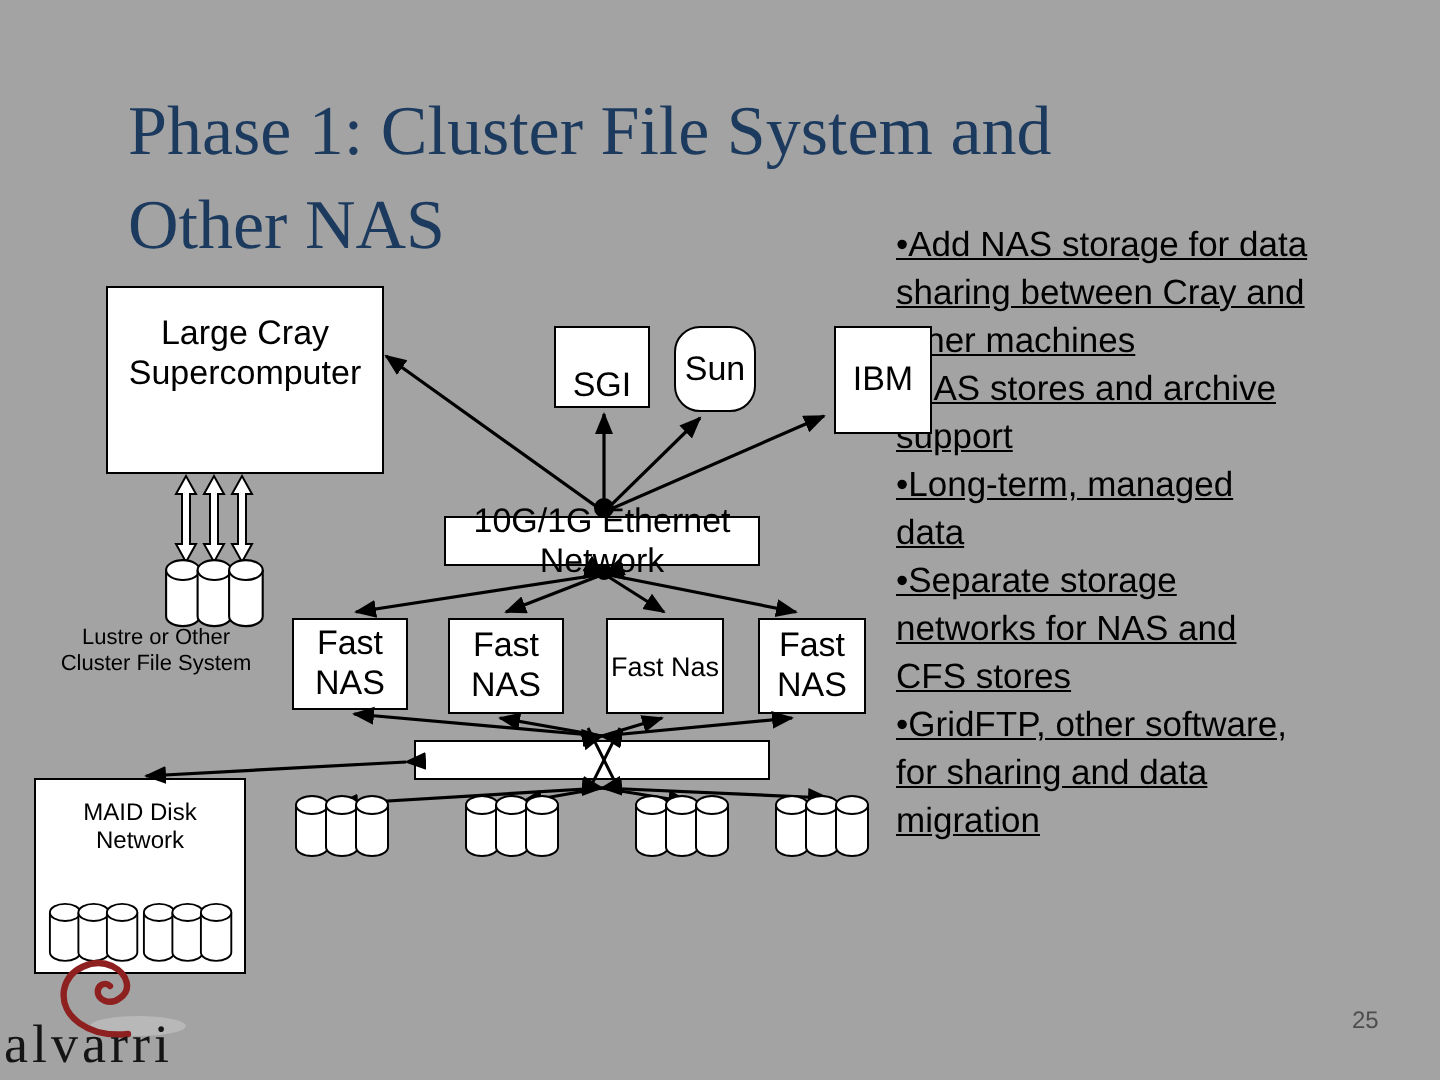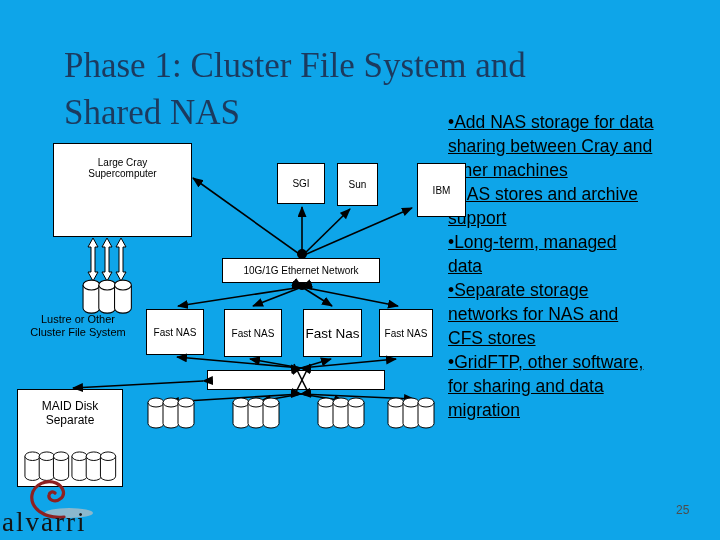--- a/index.html
+++ b/index.html
@@ -1,32 +1,32 @@
 <!DOCTYPE html>
 <html><head>
 <meta charset="utf-8">
 <style>
   html,body{margin:0;padding:0;background:#fff;}
-  #slide{position:relative;width:720px;height:540px;background:#0ea5e9;overflow:hidden;
+  #slide{position:relative;width:720px;height:540px;background:#a3a3a3;overflow:hidden;
          font-family:"Liberation Sans",sans-serif;}
   .title{position:absolute;left:64px;top:42px;width:560px;
          font-family:"Liberation Serif",serif;font-size:35px;line-height:47px;
          color:#1c3a5e;}
   .bullets{position:absolute;left:448px;top:110px;width:207px;
            font-size:17.5px;line-height:24px;color:#000;text-decoration:underline;}
   .bullet-item{margin:0;}
   .dbox{position:absolute;background:#fff;border:1px solid #000;box-sizing:border-box;
         display:flex;align-items:center;justify-content:center;text-align:center;
-        font-size:10px;color:#000;}
+        font-size:17px;color:#000;}
   .prelines{white-space:pre-line;}
   .align-top{align-items:flex-start;}
   .dlabel{position:absolute;text-align:center;font-size:11px;color:#000;}
   #box-cray{left:53px;top:143px;width:139px;height:94px;padding-top:13px;}
-  #box-sgi{left:277px;top:163px;width:48px;height:41px;}
-  #box-sun{left:337px;top:163px;width:41px;height:43px;}
+  #box-sgi{left:277px;top:163px;width:48px;height:41px;align-items:flex-end;}
+  #box-sun{left:337px;top:163px;width:41px;height:43px;border-radius:13px;}
   #box-ibm{left:393px;top:163px;width:49px;height:54px;margin-left:24px;}
   #box-eth{left:222px;top:258px;width:158px;height:25px;}
   #box-nas1{left:146px;top:309px;width:58px;height:46px;}
   #box-nas2{left:224px;top:309px;width:58px;height:48px;}
   #box-nas3{left:303px;top:309px;width:59px;height:48px;font-size:13.5px;}
   #box-nas4{left:379px;top:309px;width:54px;height:48px;}
   #box-bar{left:207px;top:370px;width:178px;height:20px;}
   #box-maid{left:17px;top:389px;width:106px;height:98px;padding-top:9px;font-size:12px;}
   #label-lustre{left:14px;top:313px;width:128px;line-height:13px;text-align:center;}
   #svg-layer{position:absolute;left:0;top:0;width:720px;height:540px;pointer-events:none;}
@@ -34,21 +34,21 @@
              font-family:"Liberation Serif",serif;font-size:27px;letter-spacing:2px;color:#141414;}
   .page-number{position:absolute;left:676px;top:503px;font-size:12px;color:#4d4d4d;}
 </style>
 </head>
 <body>
 
 <div id="slide">
 
   <div class="title">
     <div>Phase 1: Cluster File System and</div>
-    <div>Shared NAS</div>
+    <div>Other NAS</div>
   </div>
 
   <div class="bullets">
     <div class="bullet-item">•Add NAS storage for data sharing between Cray and other machines</div>
     <div class="bullet-item">•NAS stores and archive support</div>
     <div class="bullet-item">•Long-term, managed data</div>
     <div class="bullet-item">•Separate storage networks for NAS and CFS stores</div>
     <div class="bullet-item">•GridFTP, other software, for sharing and data migration</div>
   </div>
 
@@ -76,21 +76,21 @@
   </div>
   <div class="dbox" id="box-nas3">
     <span>Fast Nas</span>
   </div>
   <div class="dbox" id="box-nas4">
     <span>Fast NAS</span>
   </div>
   <div class="dbox" id="box-bar"></div>
   <div class="dbox align-top prelines" id="box-maid">
     <span>MAID Disk
-Separate</span>
+Network</span>
   </div>
 
   <div class="dlabel prelines" id="label-lustre">Lustre or Other
 Cluster File System</div>
 
   <svg id="svg-layer" viewBox="0 0 720 540" xmlns="http://www.w3.org/2000/svg">
     <defs>
       <marker id="ah" markerUnits="userSpaceOnUse" markerWidth="12" markerHeight="10" refX="10" refY="4.5" orient="auto">
         <path d="M0,0 L11,4.5 L0,9 Z" fill="#000"></path>
       </marker>

